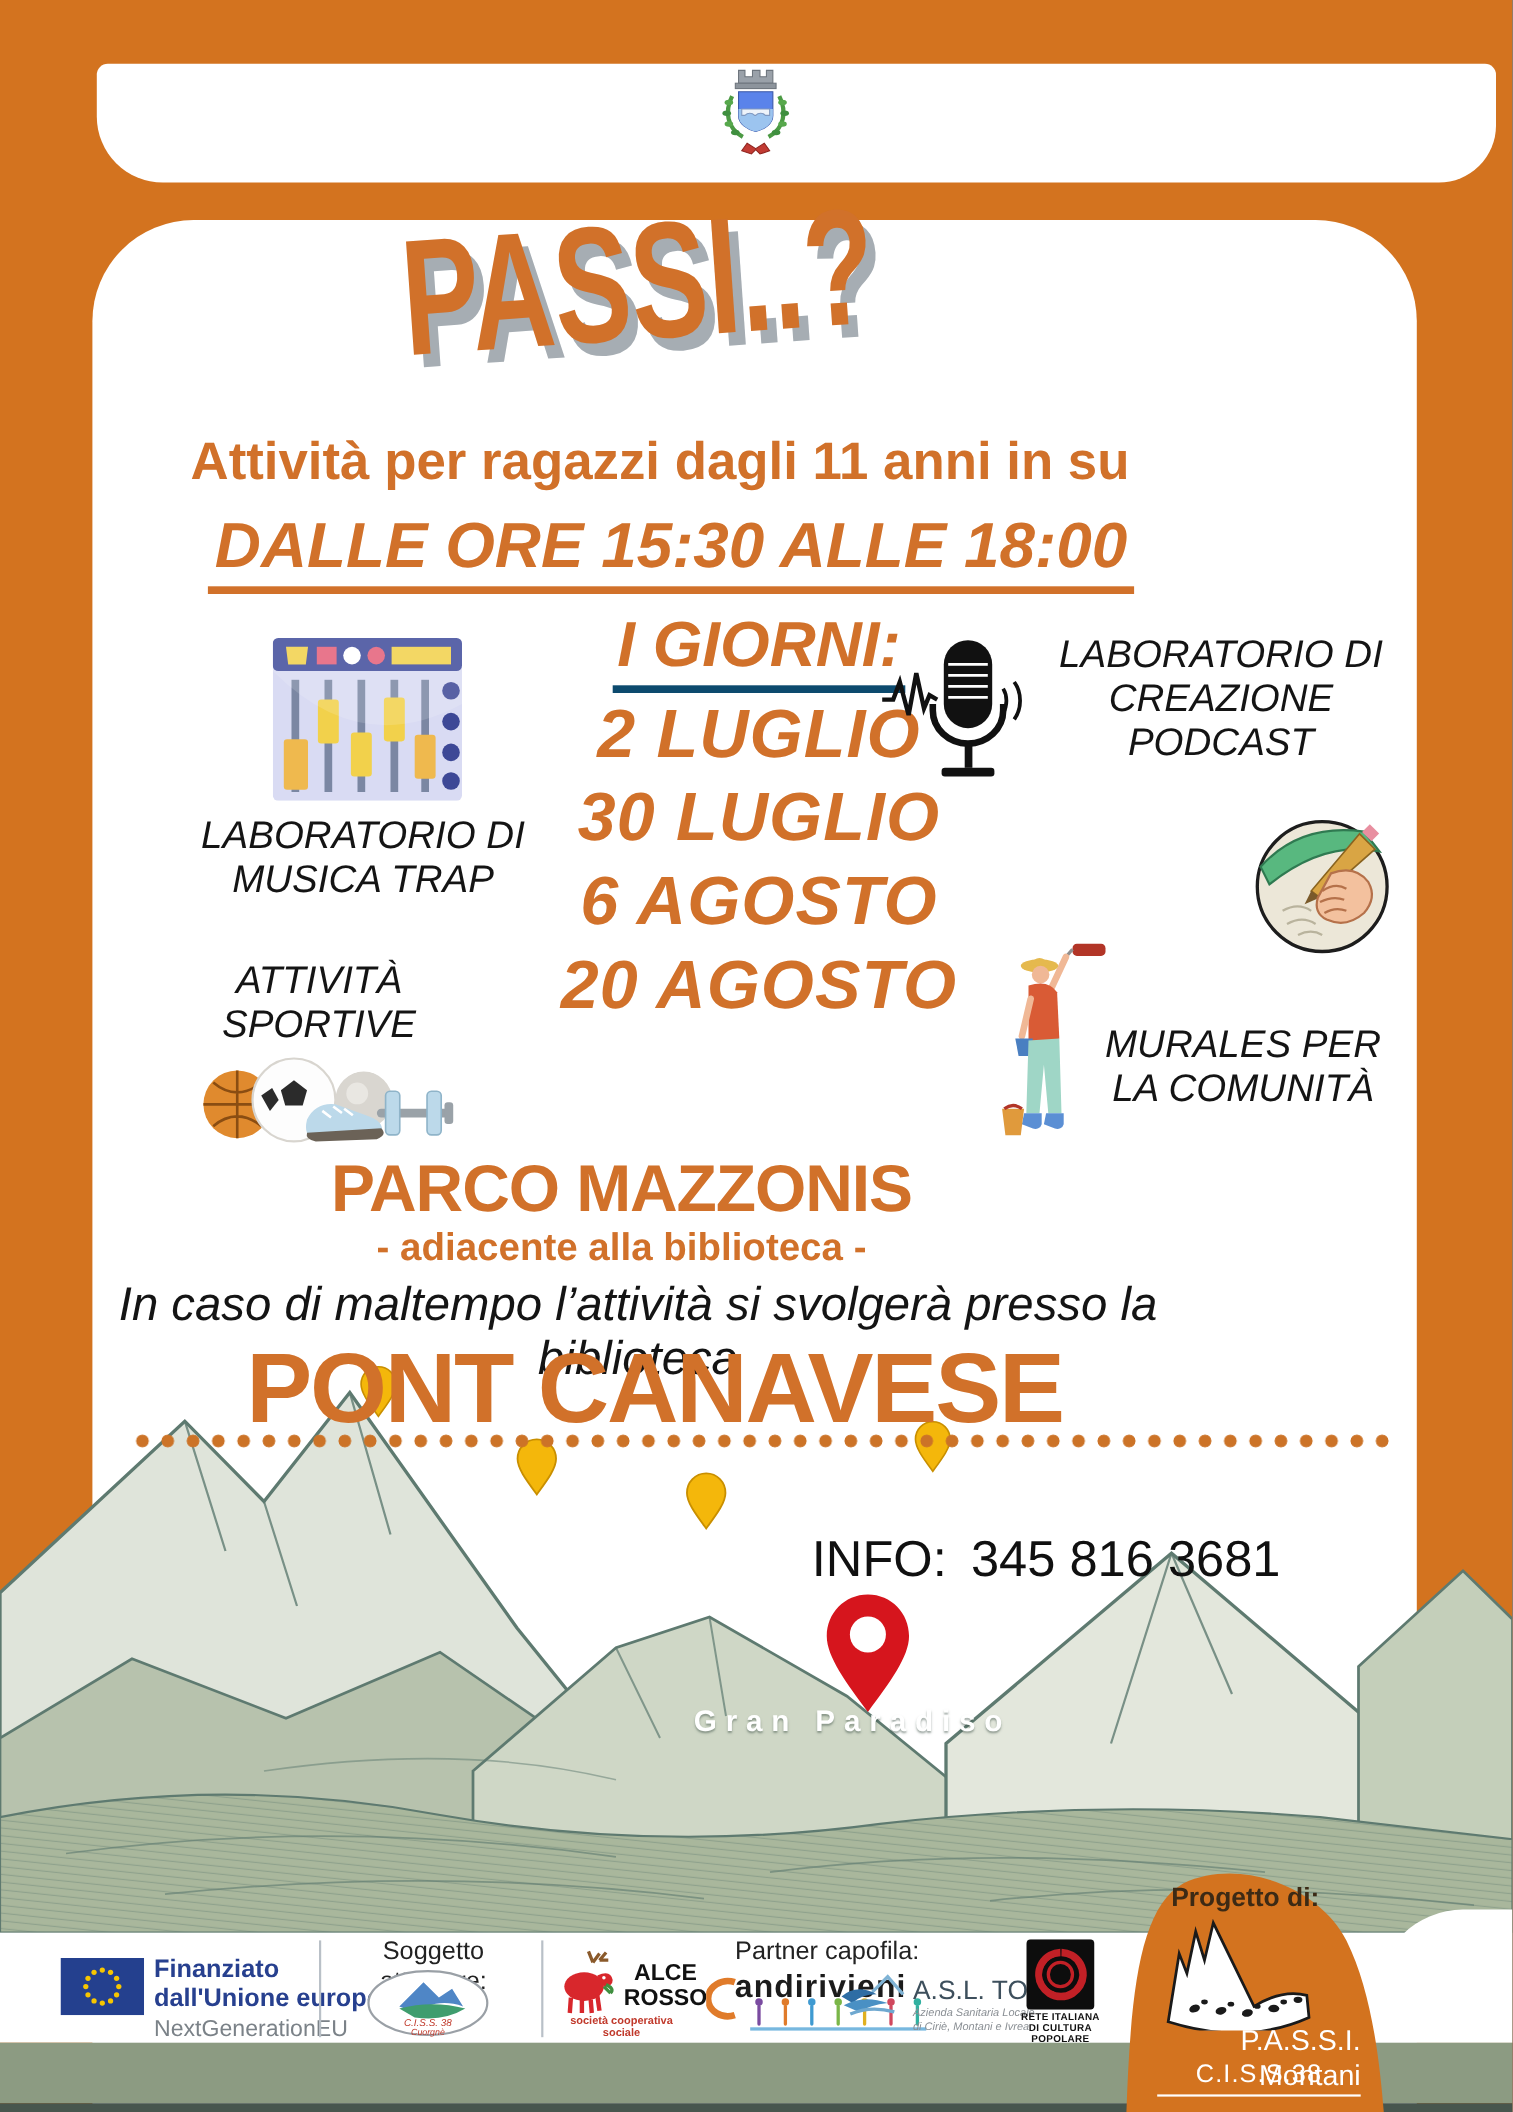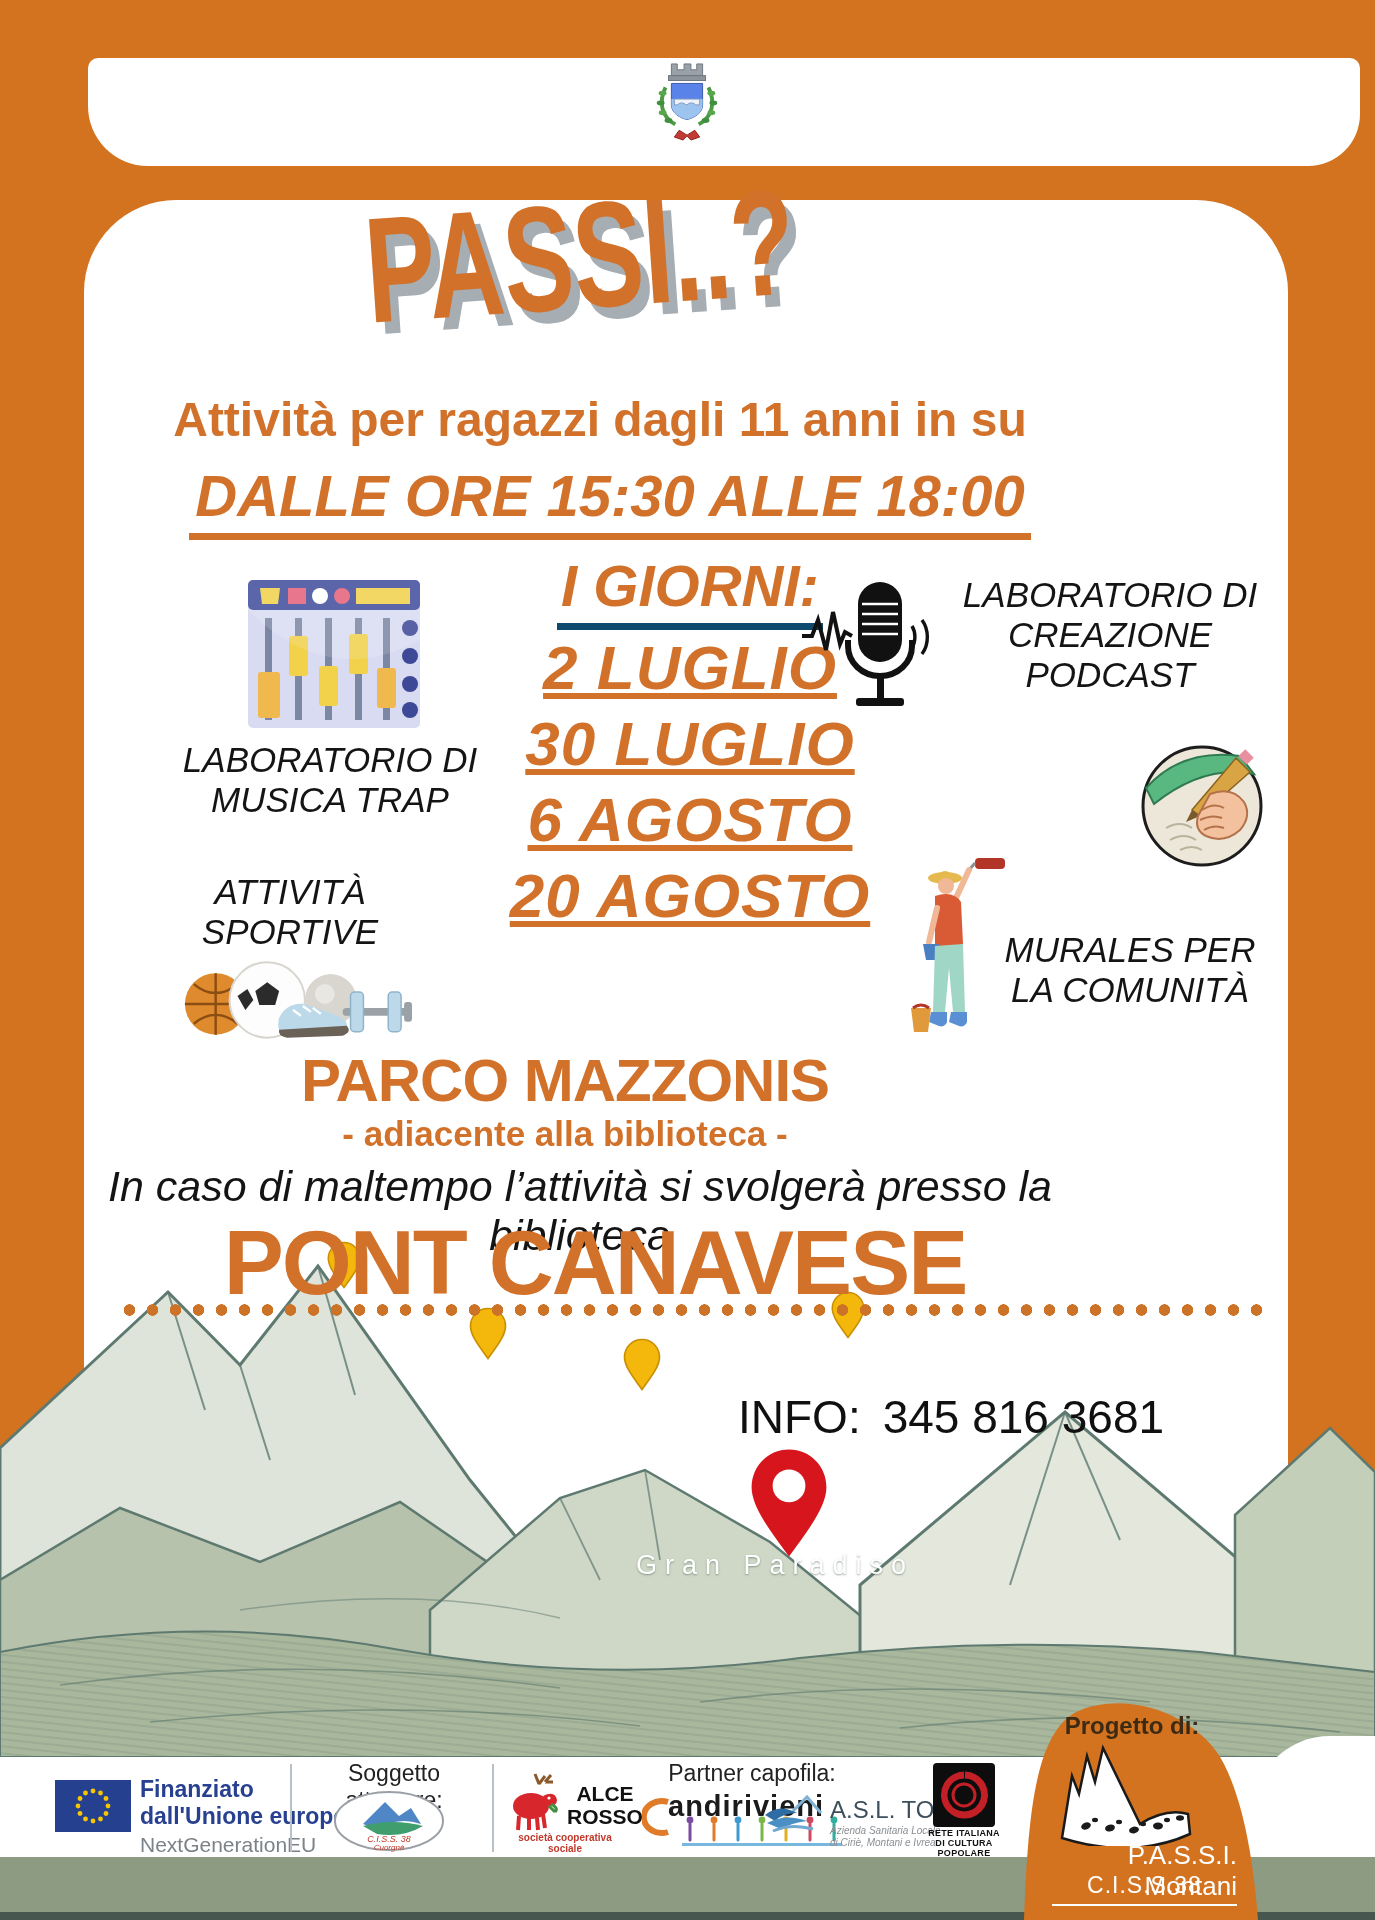--- a/index.html
+++ b/index.html
@@ -17,38 +17,38 @@
   
   .title{left:200px;top:170px;width:760px;font-size:150px;font-weight:800;color:#d1712a;
          transform:rotate(-4deg) scaleX(.70);transform-origin:50% 50%;
          text-shadow:12px 12px 0 #a6adb3;white-space:nowrap;text-align:center;}
   .subtitle{left:115px;top:392px;width:970px;font-size:48px;font-weight:800;color:#d1712a;white-space:nowrap;}
   .dalle{left:140px;top:462px;width:940px;font-size:58px;font-weight:800;font-style:italic;color:#d1712a;}
   .dalle span{display:inline-block;border-bottom:7px solid #d1712a;padding:0 6px 4px;}
   .days{left:370px;top:552px;width:640px;color:#d1712a;font-weight:800;font-style:italic;}
   .days-h{font-size:58px;}
   .days-h span{display:inline-block;border-bottom:7px solid #0c4a6e;padding:0 4px 4px;}
-  .day{font-size:62px;line-height:76px;letter-spacing:1px;text-decoration:underline;}
+  .day{font-size:62px;line-height:76px;letter-spacing:1px;}
   .days .day:first-of-type{margin-top:14px;}
   
   .act{font-style:italic;color:#141414;font-size:35px;line-height:40px;}
   
   .parco{left:135px;top:1046px;width:860px;font-size:60px;font-weight:800;color:#d1712a;letter-spacing:-1px;}
   .adiac{left:135px;top:1114px;width:860px;font-size:35px;font-weight:800;color:#d1712a;}
   .malt{left:60px;top:1162px;width:1040px;font-size:43px;font-style:italic;color:#141414;}
   .pont{left:165px;top:1212px;width:860px;font-size:90px;font-weight:800;color:#d1712a;letter-spacing:-2px;}
   .dotline{left:118px;top:1302px;width:1148px;height:16px;
            background-image:radial-gradient(circle,#cc7327 5.5px,transparent 6px);
            background-size:23px 16px;background-repeat:repeat-x;background-position:0 50%;}
   .info{left:738px;top:1390px;font-size:46px;color:#101010;white-space:nowrap;}
   .info .ph{margin-left:22px;}
   
   .mountains{left:0;top:1180px;width:1375px;height:577px;}
   .pin{pointer-events:none;}
-  .granp{left:565px;top:1550px;width:420px;color:#fff;font-weight:400;font-size:27px;
+  .granp{left:565px;top:1550px;width:420px;color:#fff;font-weight:700;font-size:27px;
          letter-spacing:8px;text-shadow:0 1px 2px rgba(60,80,70,.5);}
   
   .f-white{left:0;top:1757px;width:1375px;height:100px;background:#fff;}
   .f-corner{left:1252px;top:1736px;width:123px;height:121px;background:#fff;border-top-left-radius:78px;}
   .f-green{left:0;top:1857px;width:1375px;height:55px;background:#8c9b82;}
   .f-base{left:0;top:1912px;width:1375px;height:8px;background:#47564e;}
   .vdiv{width:2px;background:#b9c0c7;top:1764px;height:88px;}
   .eu-flag{left:55px;top:1780px;width:76px;height:52px;}
   .eu-text{left:140px;top:1776px;width:230px;}
   .eu-l1,.eu-l2{font-size:23px;font-weight:800;color:#27408f;line-height:27px;}

